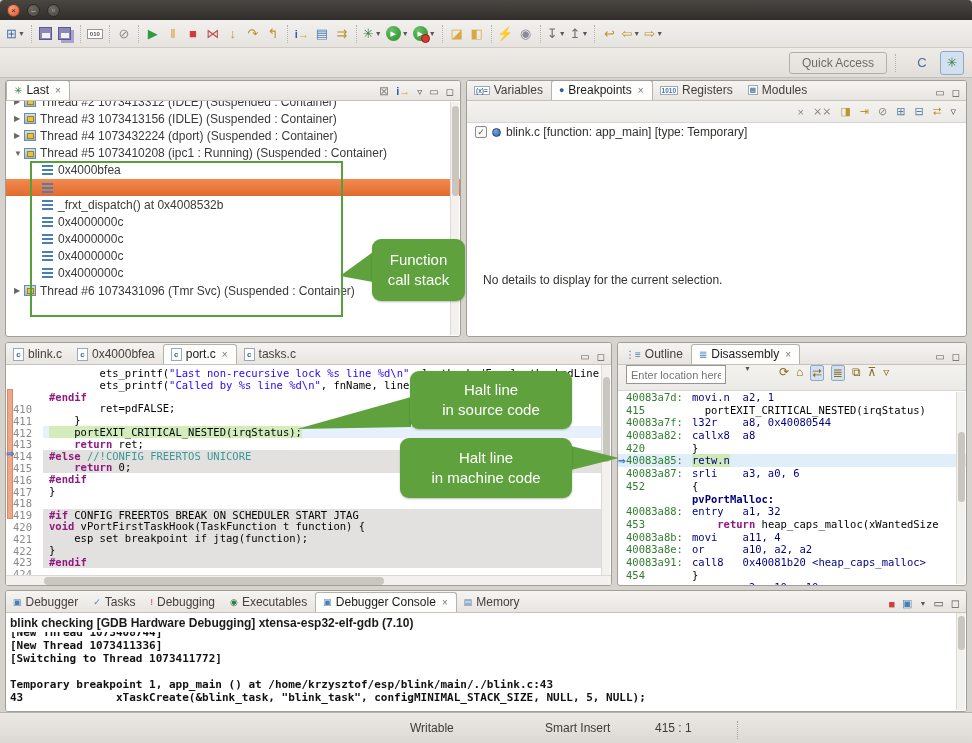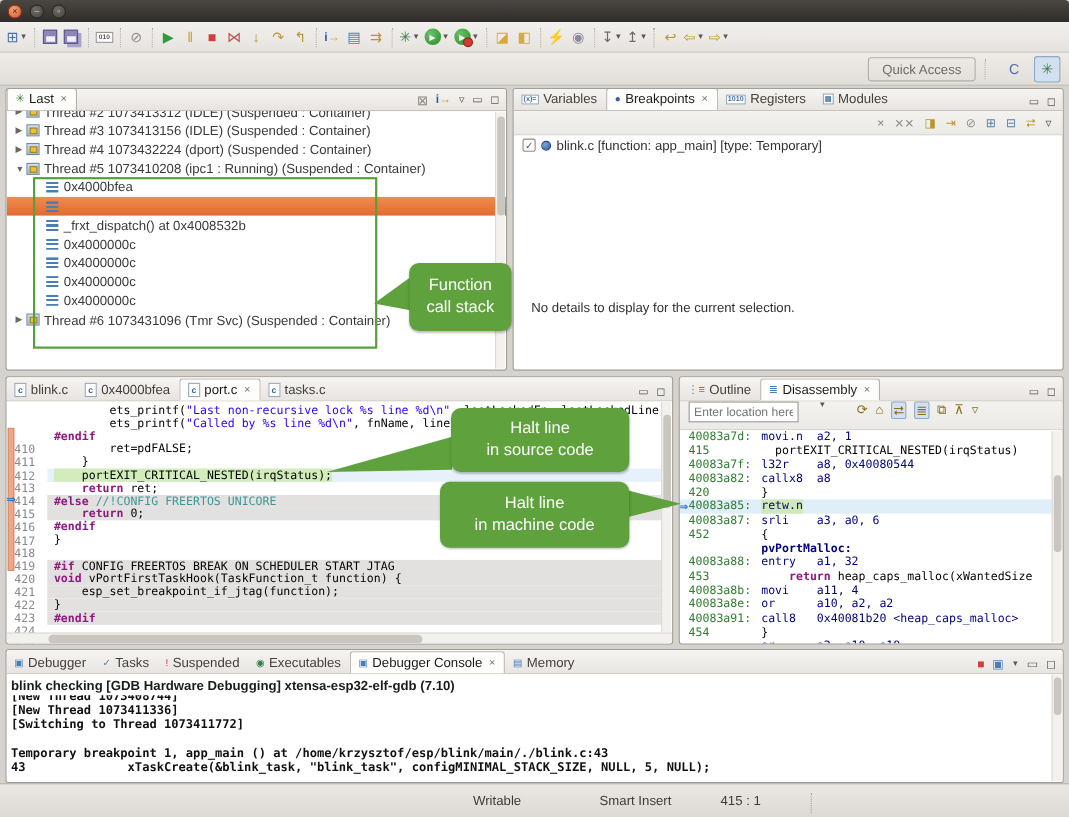--- a/index.html
+++ b/index.html
@@ -494,21 +494,21 @@
       <div class="tab">
         <span style="font-size: 9px; color: rgb(74, 127, 181);">▣</span>
         <span>Debugger</span>
       </div>
       <div class="tab">
         <span style="font-size: 9px; color: rgb(74, 127, 181);">✓</span>
         <span>Tasks</span>
       </div>
       <div class="tab">
         <span style="font-size: 9px; color: rgb(204, 51, 51);">!</span>
-        <span>Suspended</span>
+        <span>Debugging</span>
       </div>
       <div class="tab">
         <span style="font-size: 9px; color: rgb(45, 125, 70);">◉</span>
         <span>Executables</span>
       </div>
       <div class="tab active">
         <span style="font-size: 9px; color: rgb(74, 127, 181);">▣</span>
         <span>Debugger Console</span>
         <span class="x">×</span>
       </div>
@@ -536,21 +536,21 @@
         <div class="kline">Temporary breakpoint 1, app_main () at /home/krzysztof/esp/blink/main/./blink.c:43</div>
         <div class="kline">43              xTaskCreate(&amp;blink_task, "blink_task", configMINIMAL_STACK_SIZE, NULL, 5, NULL);</div>
       </div>
     <div class="vscroll" style="top:0; bottom:1px;">
       <div class="vthumb" style="top:3px; height:34px;"></div>
     </div>
   </div>
 </div>
 
 <div class="statusbar">
-  <span style="left:430px;">Writable</span>
+  <span style="left:410px;">Writable</span>
   <span style="left:545px;">Smart Insert</span>
   <span style="left:655px;">415 : 1</span>
   <span class="st-sep"></span>
 </div>
 
 <div class="callout" style="left:372px; top:239px; width:93px; height:62px;">
   <span>Function</span>
     <span>call stack</span>
 </div>
 <svg class="tail" style="left:340px; top:246px;" width="34" height="44">

